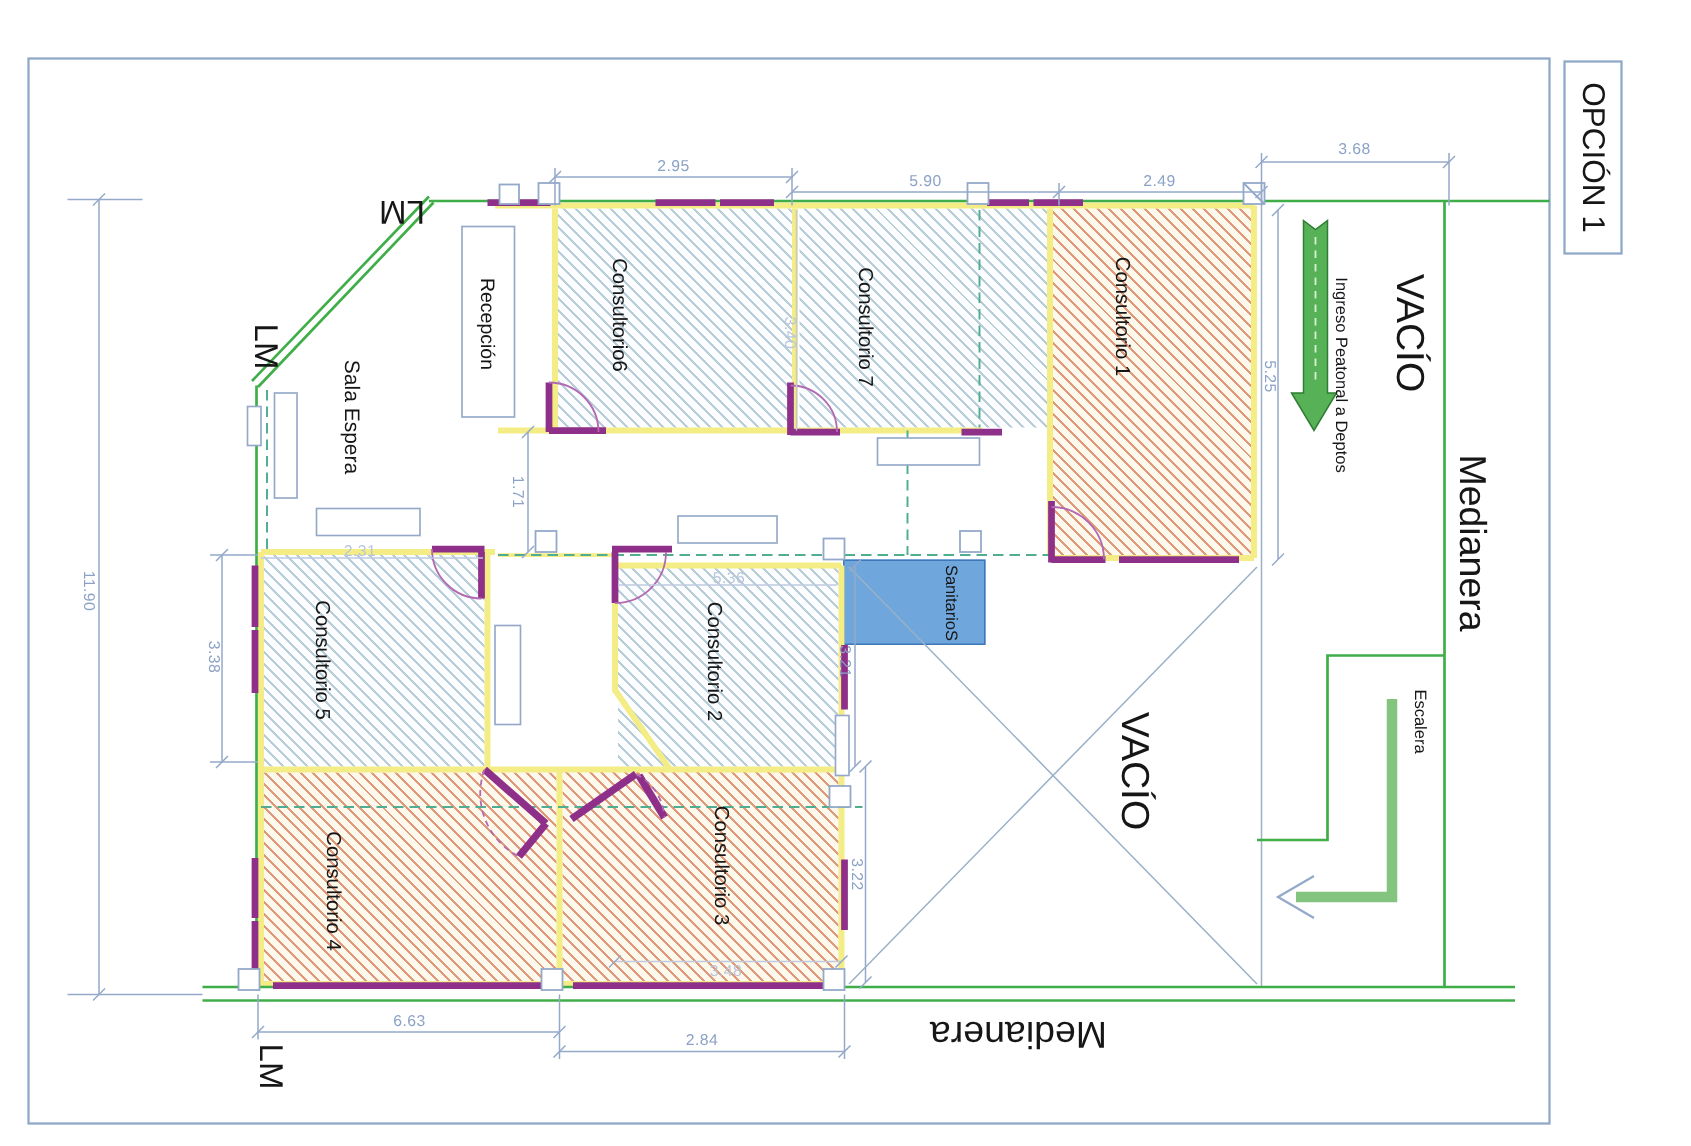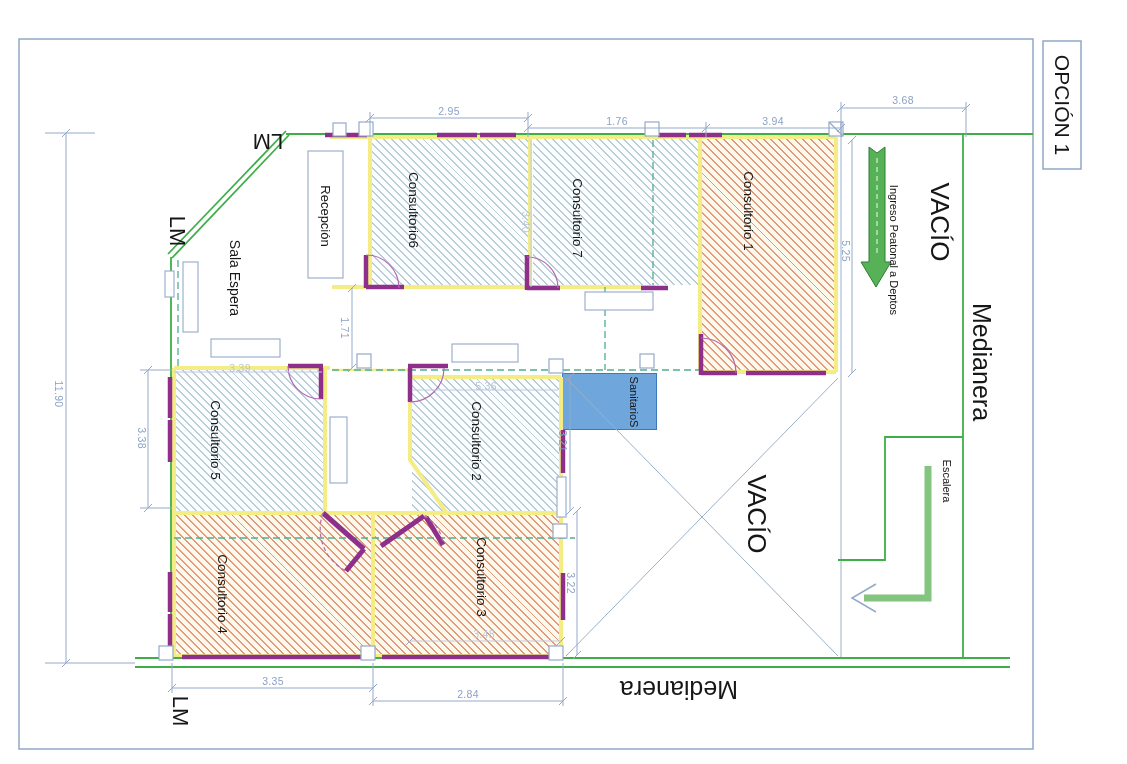--- a/index.html
+++ b/index.html
@@ -216,29 +216,29 @@
   <div class="lbl r90" style="left:413px;top:210px;font-size:13.5px">Consultorio6</div>
   <div class="lbl r90" style="left:577px;top:218px;font-size:13.5px">Consultorio 7</div>
   <div class="lbl r90" style="left:748px;top:211px;font-size:13.5px">Consultorio 1</div>
   <div class="lbl r90" style="left:215px;top:440px;font-size:13.5px">Consultorio 5</div>
   <div class="lbl r90" style="left:476px;top:441px;font-size:13.5px">Consultorio 2</div>
   <div class="lbl r90" style="left:481px;top:577px;font-size:13.5px">Consultorio 3</div>
   <div class="lbl r90" style="left:222px;top:594px;font-size:13.5px">Consultorio 4</div>
   <div class="lbl r90" style="left:633px;top:402px;font-size:11px">SanitarioS</div>
 
   <div class="lbl h dim" style="left:449px;top:111px">2.95</div>
-  <div class="lbl h dim" style="left:617px;top:121px">1.76</div>
-  <div class="lbl h dim" style="left:773px;top:121px">3.94</div>
+  <div class="lbl h dim" style="left:617px;top:121px">5.90</div>
+  <div class="lbl h dim" style="left:773px;top:121px">2.49</div>
   <div class="lbl h dim" style="left:903px;top:100px">3.68</div>
   <div class="lbl r90 dim" style="left:59px;top:394px">11.90</div>
   <div class="lbl r90 dim" style="left:846px;top:251px">5.25</div>
   <div class="lbl r90 dim" style="left:345px;top:328px">1.71</div>
   <div class="lbl r90 dim dim-faint" style="left:526px;top:222px">3.40</div>
-  <div class="lbl h dim dim-faint" style="left:240px;top:368px">3.39</div>
+  <div class="lbl h dim dim-faint" style="left:240px;top:368px">2.31</div>
   <div class="lbl h dim dim-faint" style="left:486px;top:386px">5.36</div>
   <div class="lbl r90 dim" style="left:142px;top:438px">3.38</div>
   <div class="lbl r90 dim" style="left:563px;top:441px">3.21</div>
   <div class="lbl r90 dim" style="left:571px;top:583px">3.22</div>
-  <div class="lbl h dim dim-faint" style="left:484px;top:634px">3.48</div>
-  <div class="lbl h dim" style="left:273px;top:681px">3.35</div>
+  <div class="lbl h dim dim-faint" style="left:484px;top:648px">3.48</div>
+  <div class="lbl h dim" style="left:273px;top:681px">6.63</div>
   <div class="lbl h dim" style="left:468px;top:694px">2.84</div>
 
 </div>
 
 </body></html>

